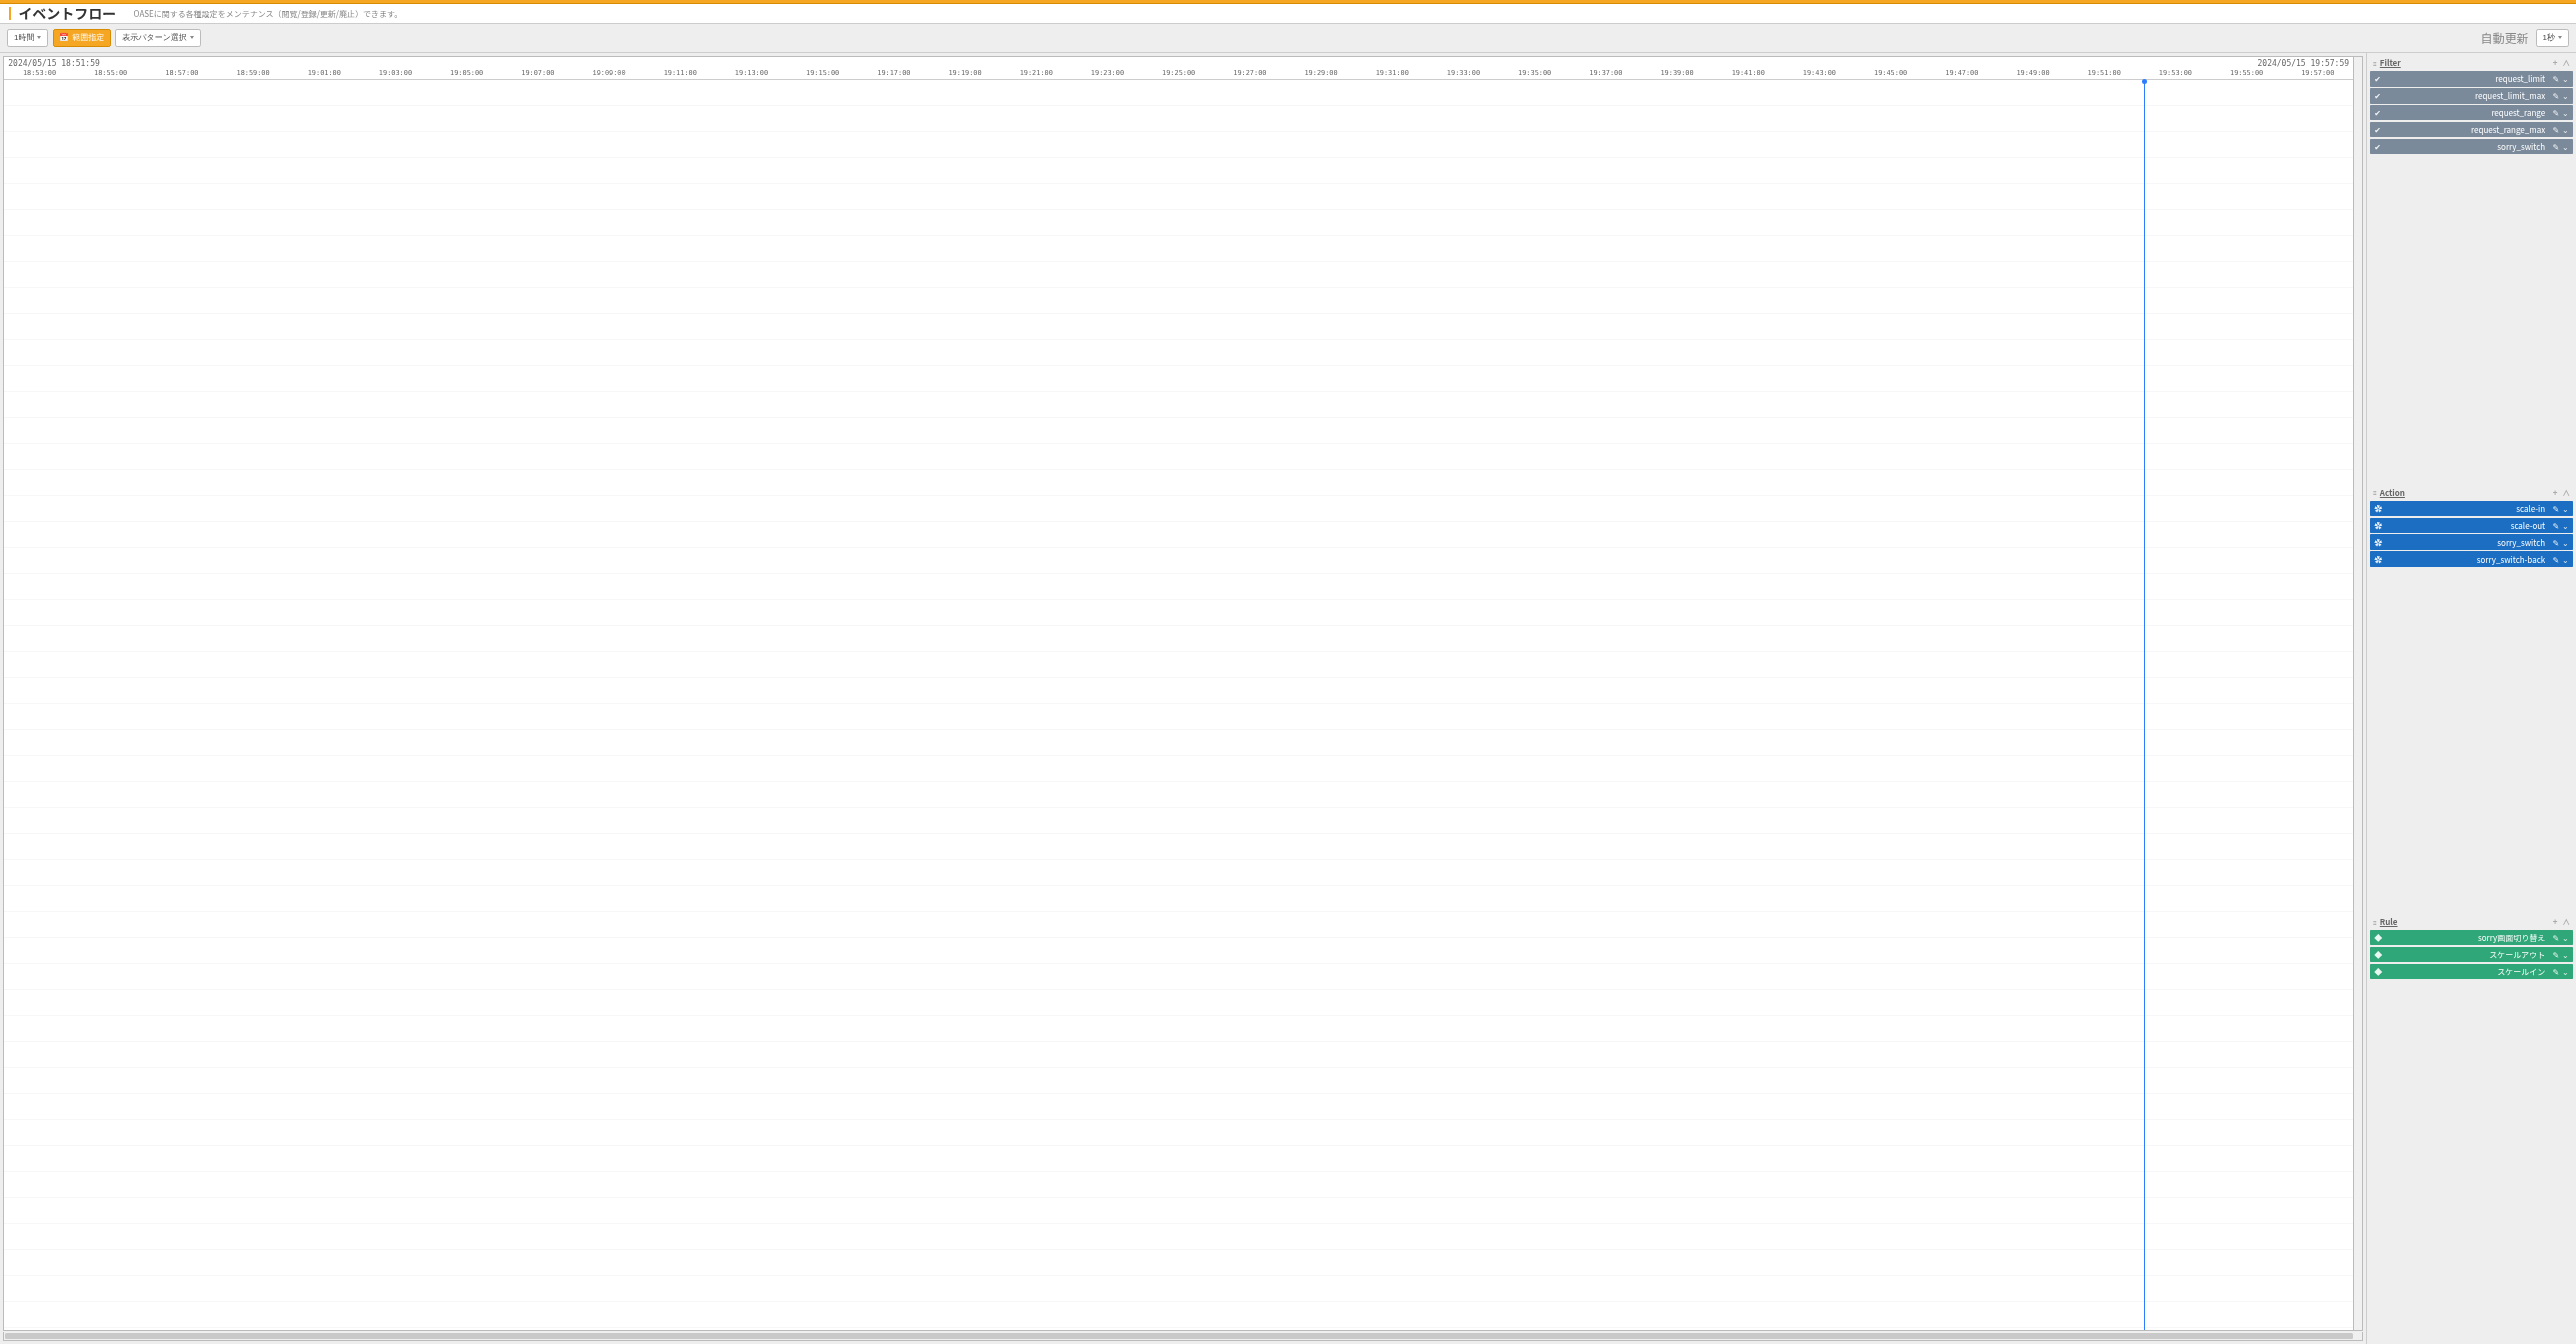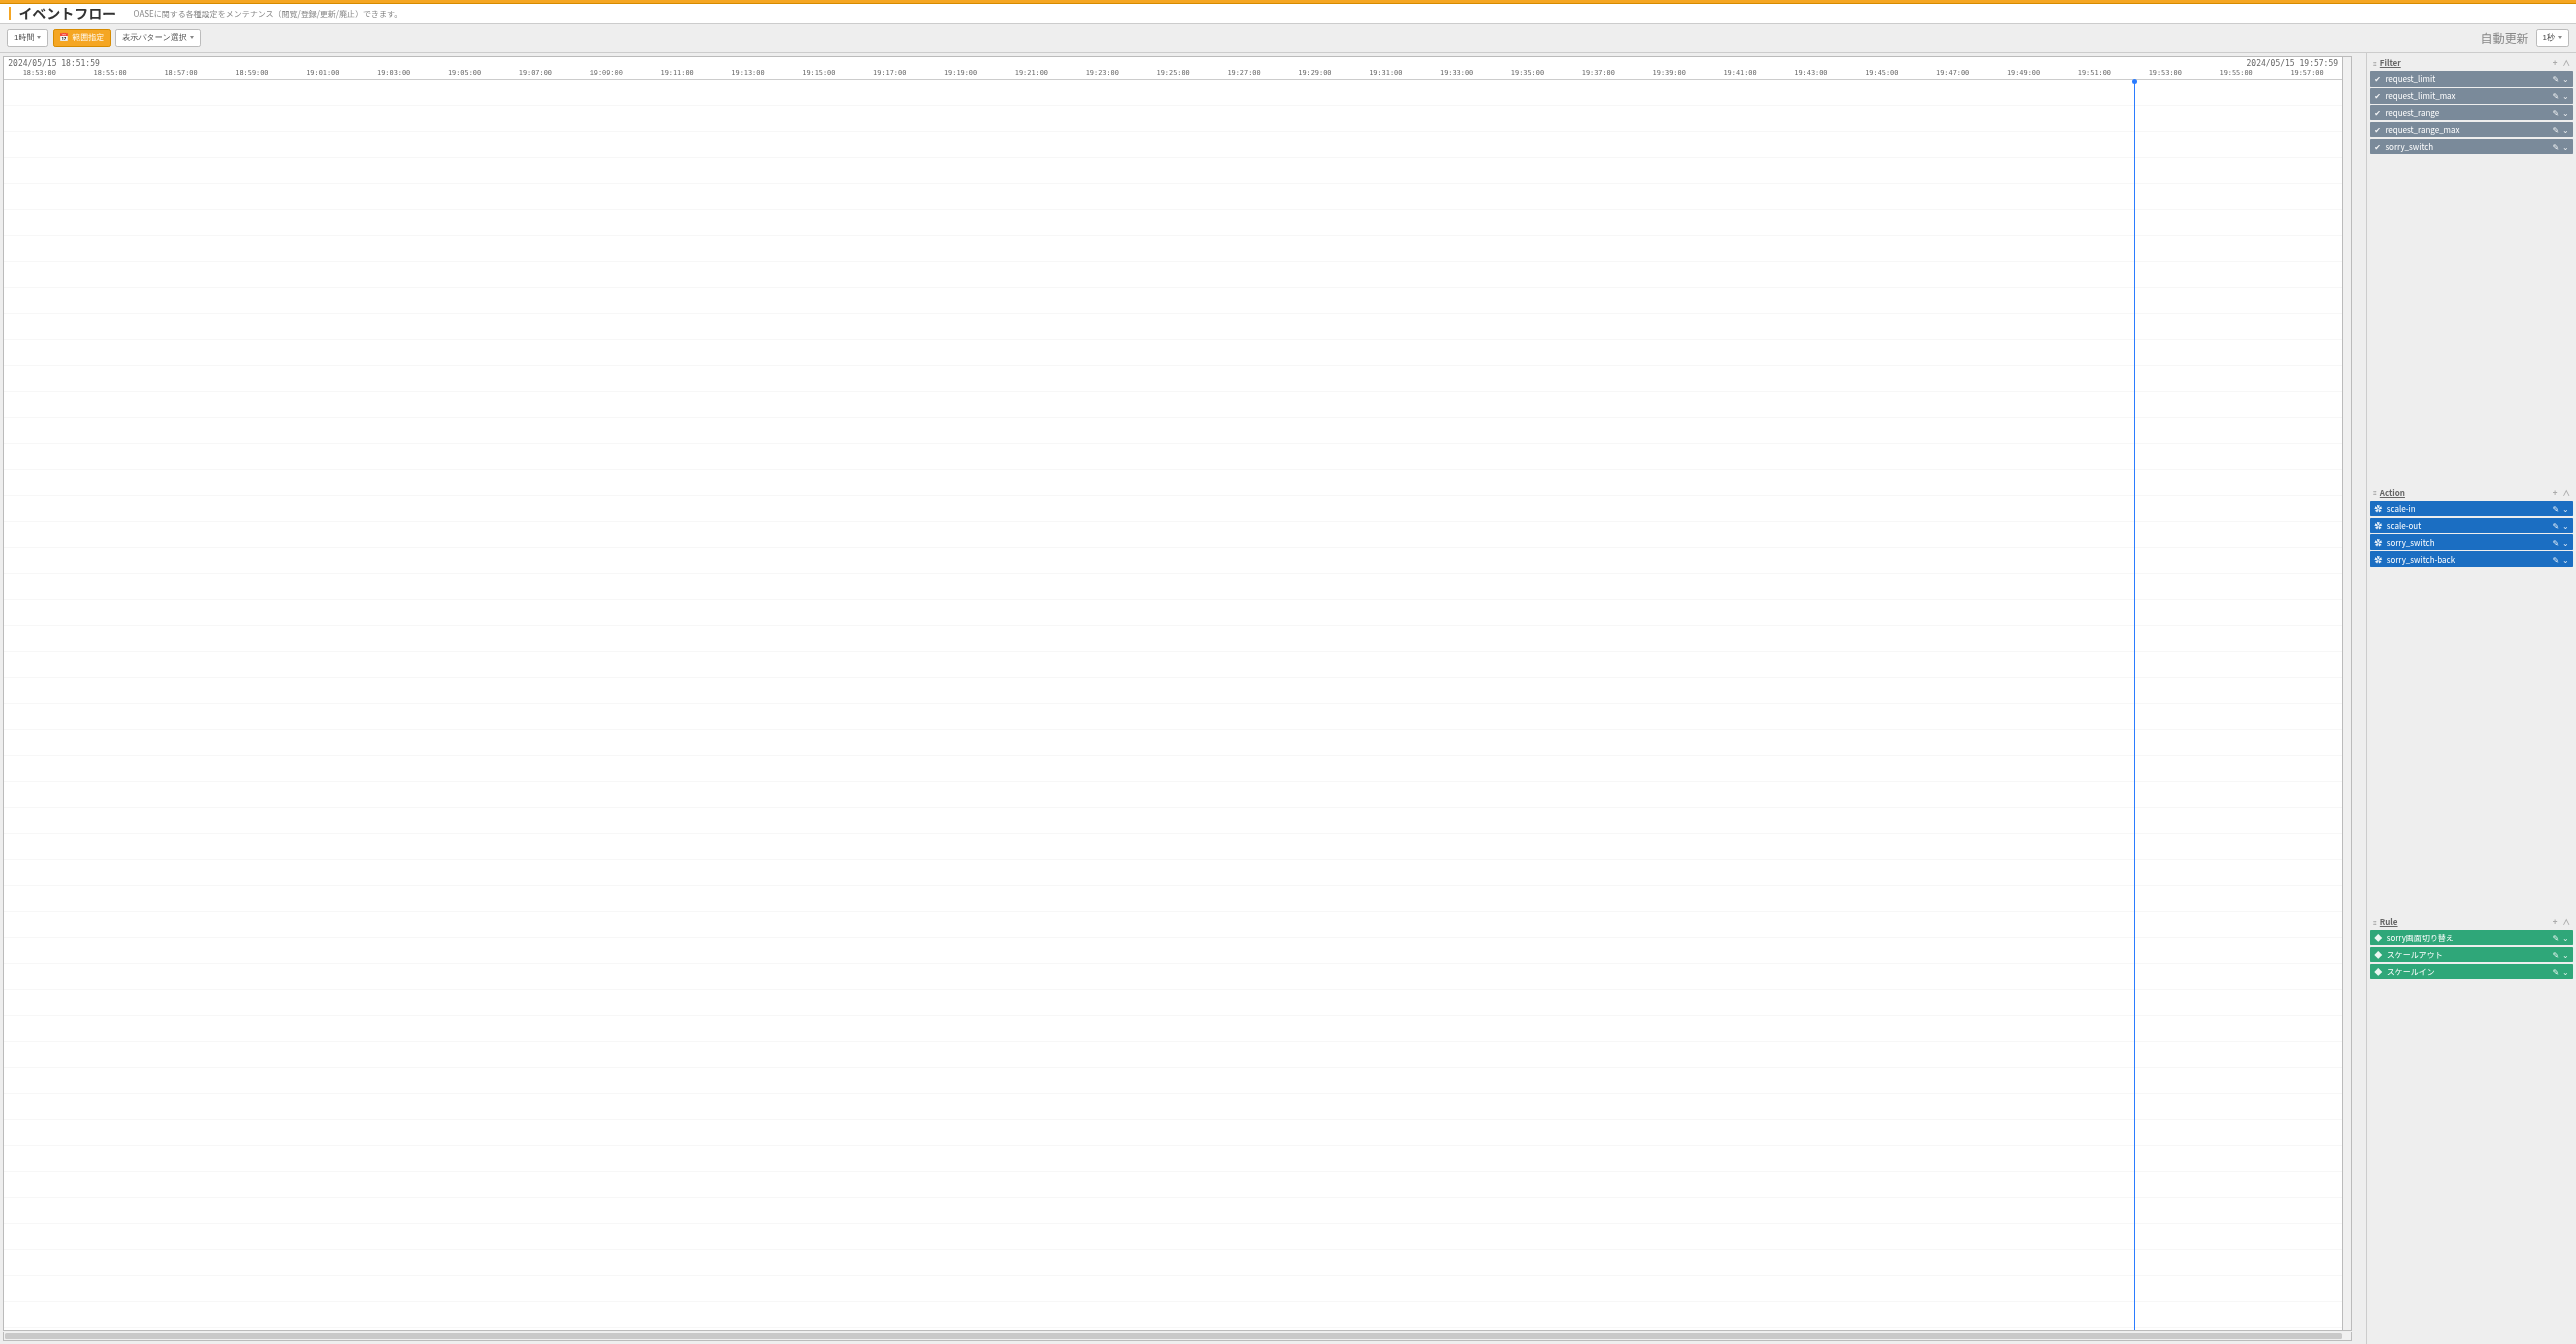--- a/index.html
+++ b/index.html
@@ -33,21 +33,21 @@
   }
   .caret-down {
     display:inline-block; width:0; height:0;
     border-left:2.9px solid transparent; border-right:2.9px solid transparent;
     border-top:3.6px solid #888;
   }
   .toolbar-spacer { flex: 1; }
   .tool-label { color:#888; font-size:12px; margin-right:2.9px; }
 
   .main {
-    display: flex; flex: 1; min-height: 0; gap: 11px;
+    display: flex; flex: 1; min-height: 0;
   }
 
   .timeline-pane {
     flex: 1; display: flex; flex-direction: column;
     background: #eee; padding: 2.9px; min-width: 0;
   }
 
   .timeline-outer {
     flex: 1; display: flex; min-height: 0; position: relative;
   }
@@ -128,21 +128,21 @@
   .pill {
     display:flex; align-items:center; gap:4.4px;
     color:#fff; font-size:8px;
     padding:2.2px 4.4px; margin: 1.5px 0;
     border-radius:0.7px; cursor:grab;
   }
   .pill.filter { background:#7a8a9a; }
   .pill.action { background:#1b6ec2; }
   .pill.rule   { background:#2fa779; }
   .pill .pill-icon { font-size:8px; opacity:.9; }
-  .pill .pill-name { flex:1; white-space:nowrap; overflow:hidden; text-overflow:ellipsis; }
+  .pill .pill-name { flex:1; white-space:nowrap; overflow:hidden; text-overflow:ellipsis;text-align:right; }
   .pill .pill-tools { opacity:.85; font-size:8px; }
   .pill .pill-tools span { margin-left:2.9px; cursor:pointer; }
 
 </style>
 </head>
 <body>
 
 <div class="topbar"></div>
 
 <div class="header">

